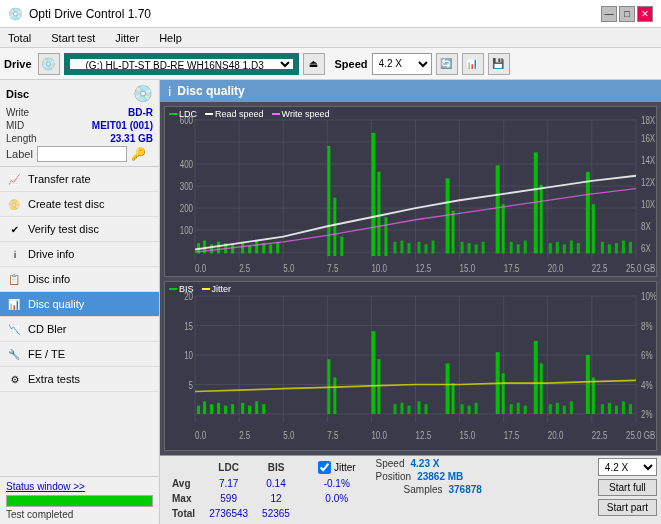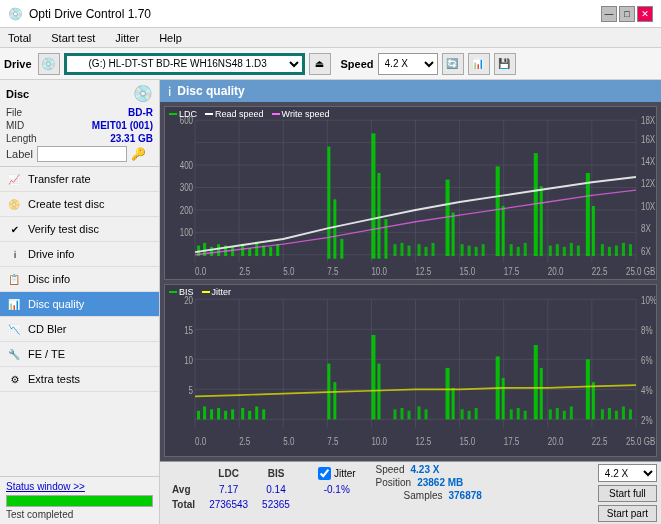--- a/index.html
+++ b/index.html
@@ -68,23 +68,23 @@
       display: flex;
       align-items: center;
       padding: 0 4px;
       gap: 4px;
       border-bottom: 1px solid #d0d0d0;
     }
     #drive-select {
       height: 22px;
       font-size: 10px;
       min-width: 200px;
-      border: 3px solid #0f766e;
+      border: 6px solid #0f766e;
       background: white;
-      padding: 0 18px;
+      padding: 0 12px;
     }
     .toolbar-icon-btn {
       width: 22px;
       height: 22px;
       background: #e8e8e8;
       border: 1px solid #aaa;
       display: flex;
       align-items: center;
       justify-content: center;
       cursor: pointer;
@@ -369,21 +369,21 @@
 <div id="main">
 
   <div id="sidebar">
 
     <div id="disc-panel">
       <div id="disc-header">
         <span style="font-weight:bold;font-size:11px;">Disc</span>
         <span style="font-size:16px;">💿</span>
       </div>
       <div class="disc-row">
-        <span class="disc-key">File</span>
+        <span class="disc-key">Write</span>
         <span class="disc-val">BD-R</span>
       </div>
       <div class="disc-row">
         <span class="disc-key">MID</span>
         <span class="disc-val">MEIT01 (001)</span>
       </div>
       <div class="disc-row">
         <span class="disc-key">Length</span>
         <span class="disc-val">23.31 GB</span>
       </div>
@@ -711,20 +711,27 @@
           </td>
         </tr>
         <tr>
           <td style="color:#333;font-weight:bold;">Avg</td>
           <td class="stat-val">7.17</td>
           <td class="stat-val">0.14</td>
           <td></td>
           <td class="stat-val">-0.1%</td>
         </tr>
         <tr>
+          <td style="color:#333;font-weight:bold;">Max</td>
+          <td class="stat-val">599</td>
+          <td class="stat-val">12</td>
+          <td></td>
+          <td class="stat-val">0.0%</td>
+        </tr>
+        <tr>
           <td style="color:#333;font-weight:bold;margin-top:36px;">Total</td>
           <td class="stat-val">2736543</td>
           <td class="stat-val">52365</td>
           <td></td>
           <td></td>
         </tr>
       </tbody>
         </table>
 
       <div id="speed-info">

